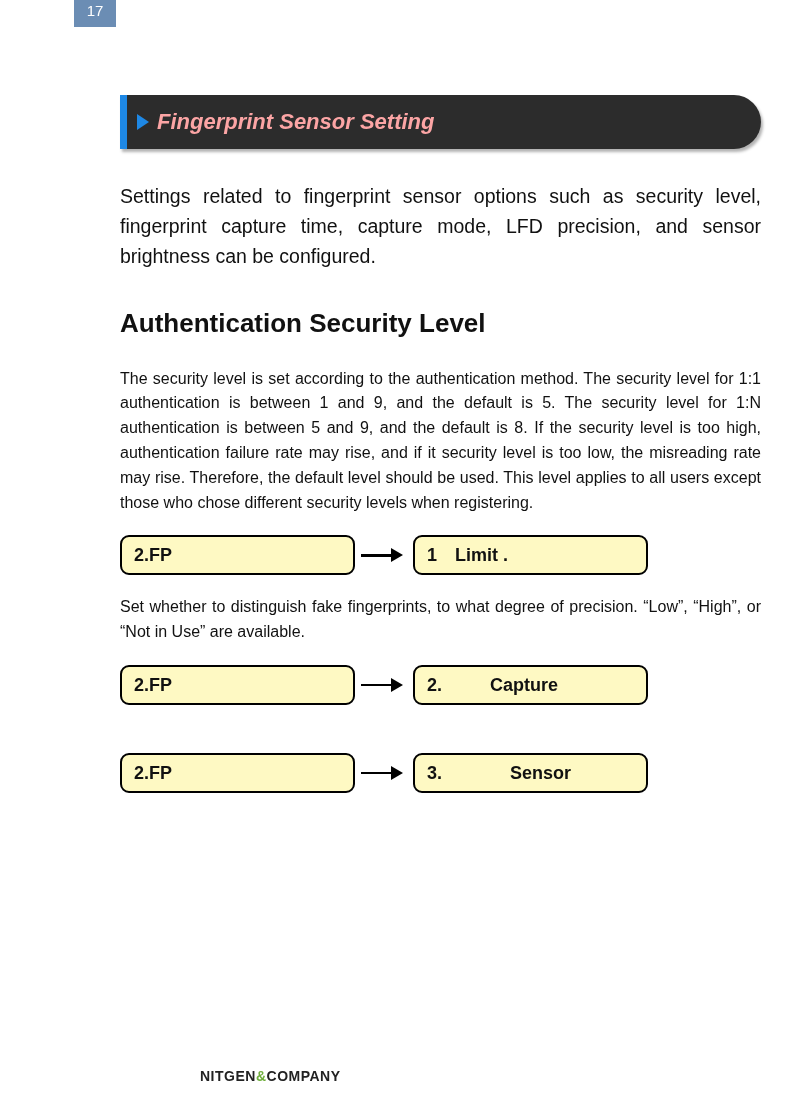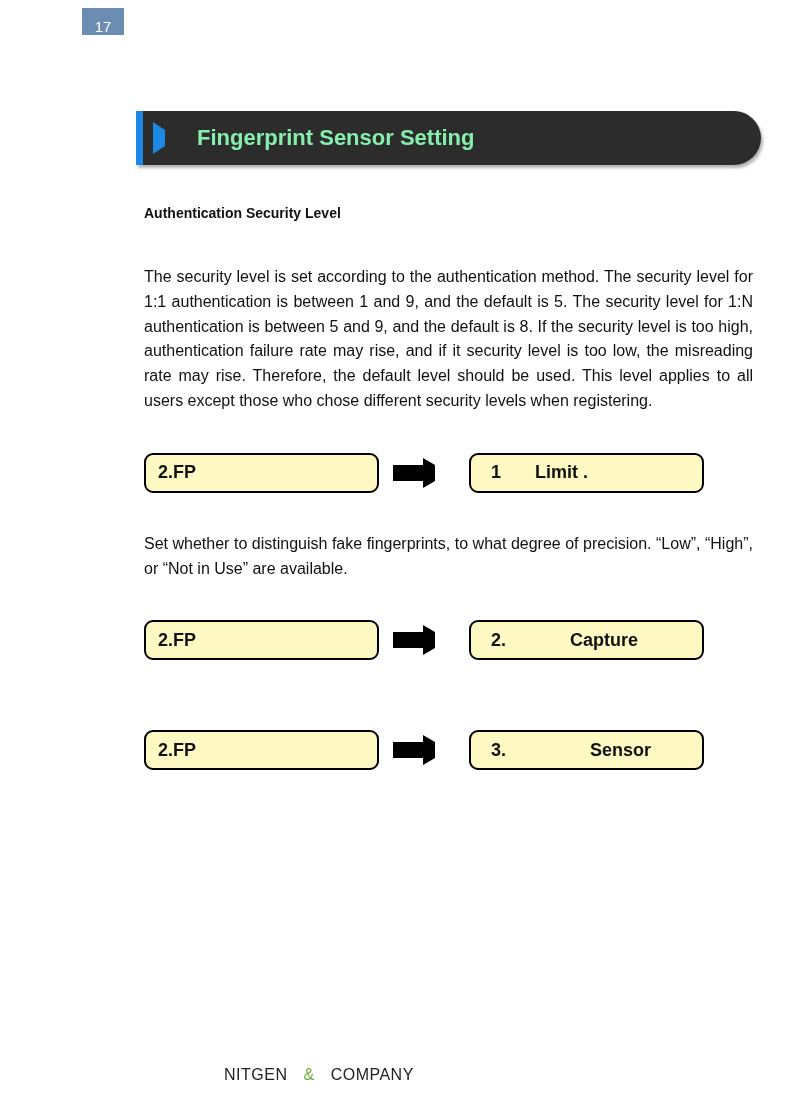--- a/index.html
+++ b/index.html
@@ -1,15 +1,15 @@
 <!DOCTYPE html>
 <html><head>
 <meta charset="utf-8">
 <style>
-  * { box-sizing: border-box; margin: 0; padding: 8px; }
+  * { box-sizing: border-box; margin: 0; padding: 0; }
   body {
     font-family: Arial, Helvetica, sans-serif;
     width: 791px;
     height: 1098px;
     background: #fff;
     position: relative;
     color: #111;
   }
   .page-tab {
     position: absolute;
@@ -38,32 +38,33 @@
     margin-bottom: 32px;
   }
   .title-bar .tri {
     width: 0; height: 0;
     border-top: 8px solid transparent;
     border-bottom: 8px solid transparent;
     border-left: 12px solid #1e88e5;
     margin-right: 8px;
   }
   .title-bar .title {
-    color: #86efac;
+    color: #fca5a5;
     font-weight: bold;
     font-size: 22px;
+    font-style: italic;
   }
   .intro {
     font-size: 19.5px;
     line-height: 1.55;
     text-align: justify;
     margin-bottom: 36px;
   }
   .sect-head {
-    font-size: 14px;
+    font-size: 26px;
     font-weight: bold;
     margin-bottom: 28px;
   }
   .sect-head.tight { margin-bottom: 10px; }
   .body-text {
     font-size: 16px;
     line-height: 1.55;
     text-align: justify;
     margin-bottom: 20px;
   }
@@ -98,39 +99,40 @@
   }
   .arrow .head {
     width: 0; height: 0;
     border-top: 7px solid transparent;
     border-bottom: 7px solid transparent;
     border-left: 12px solid #000;
   }
   .footer {
     position: absolute;
     bottom: 14px; left: 200px;
-    font-size: 16px;
-    font-weight: normal;
+    font-size: 14px;
+    font-weight: bold;
     letter-spacing: .5px;
     color: #222;
   }
   .footer .amp { color: #6fae3c; }
 </style>
 </head>
 <body>
 
 <div class="page-tab">17</div>
 
 <div class="content">
 
   <div class="title-bar">
     <div class="tri"></div>
     <div class="title">Fingerprint Sensor Setting</div>
   </div>
 
+  <p class="intro">Settings related to fingerprint sensor options such as security level, fingerprint capture time, capture mode, LFD precision, and sensor brightness can be configured.</p>
 
   <h3 class="sect-head">Authentication Security Level</h3>
   <p class="body-text">The security level is set according to the authentication method. The security level for 1:1 authentication is between 1 and 9, and the default is 5. The security level for 1:N authentication is between 5 and 9, and the default is 8. If the security level is too high, authentication failure rate may rise, and if it security level is too low, the misreading rate may rise. Therefore, the default level should be used. This level applies to all users except those who chose different security levels when registering.</p>
   <div class="flow">
     <div class="flow-box">2.FP</div>
     <div class="arrow">
         <div class="line"></div>
         <div class="head"></div>
       </div>
     <div class="flow-box">

